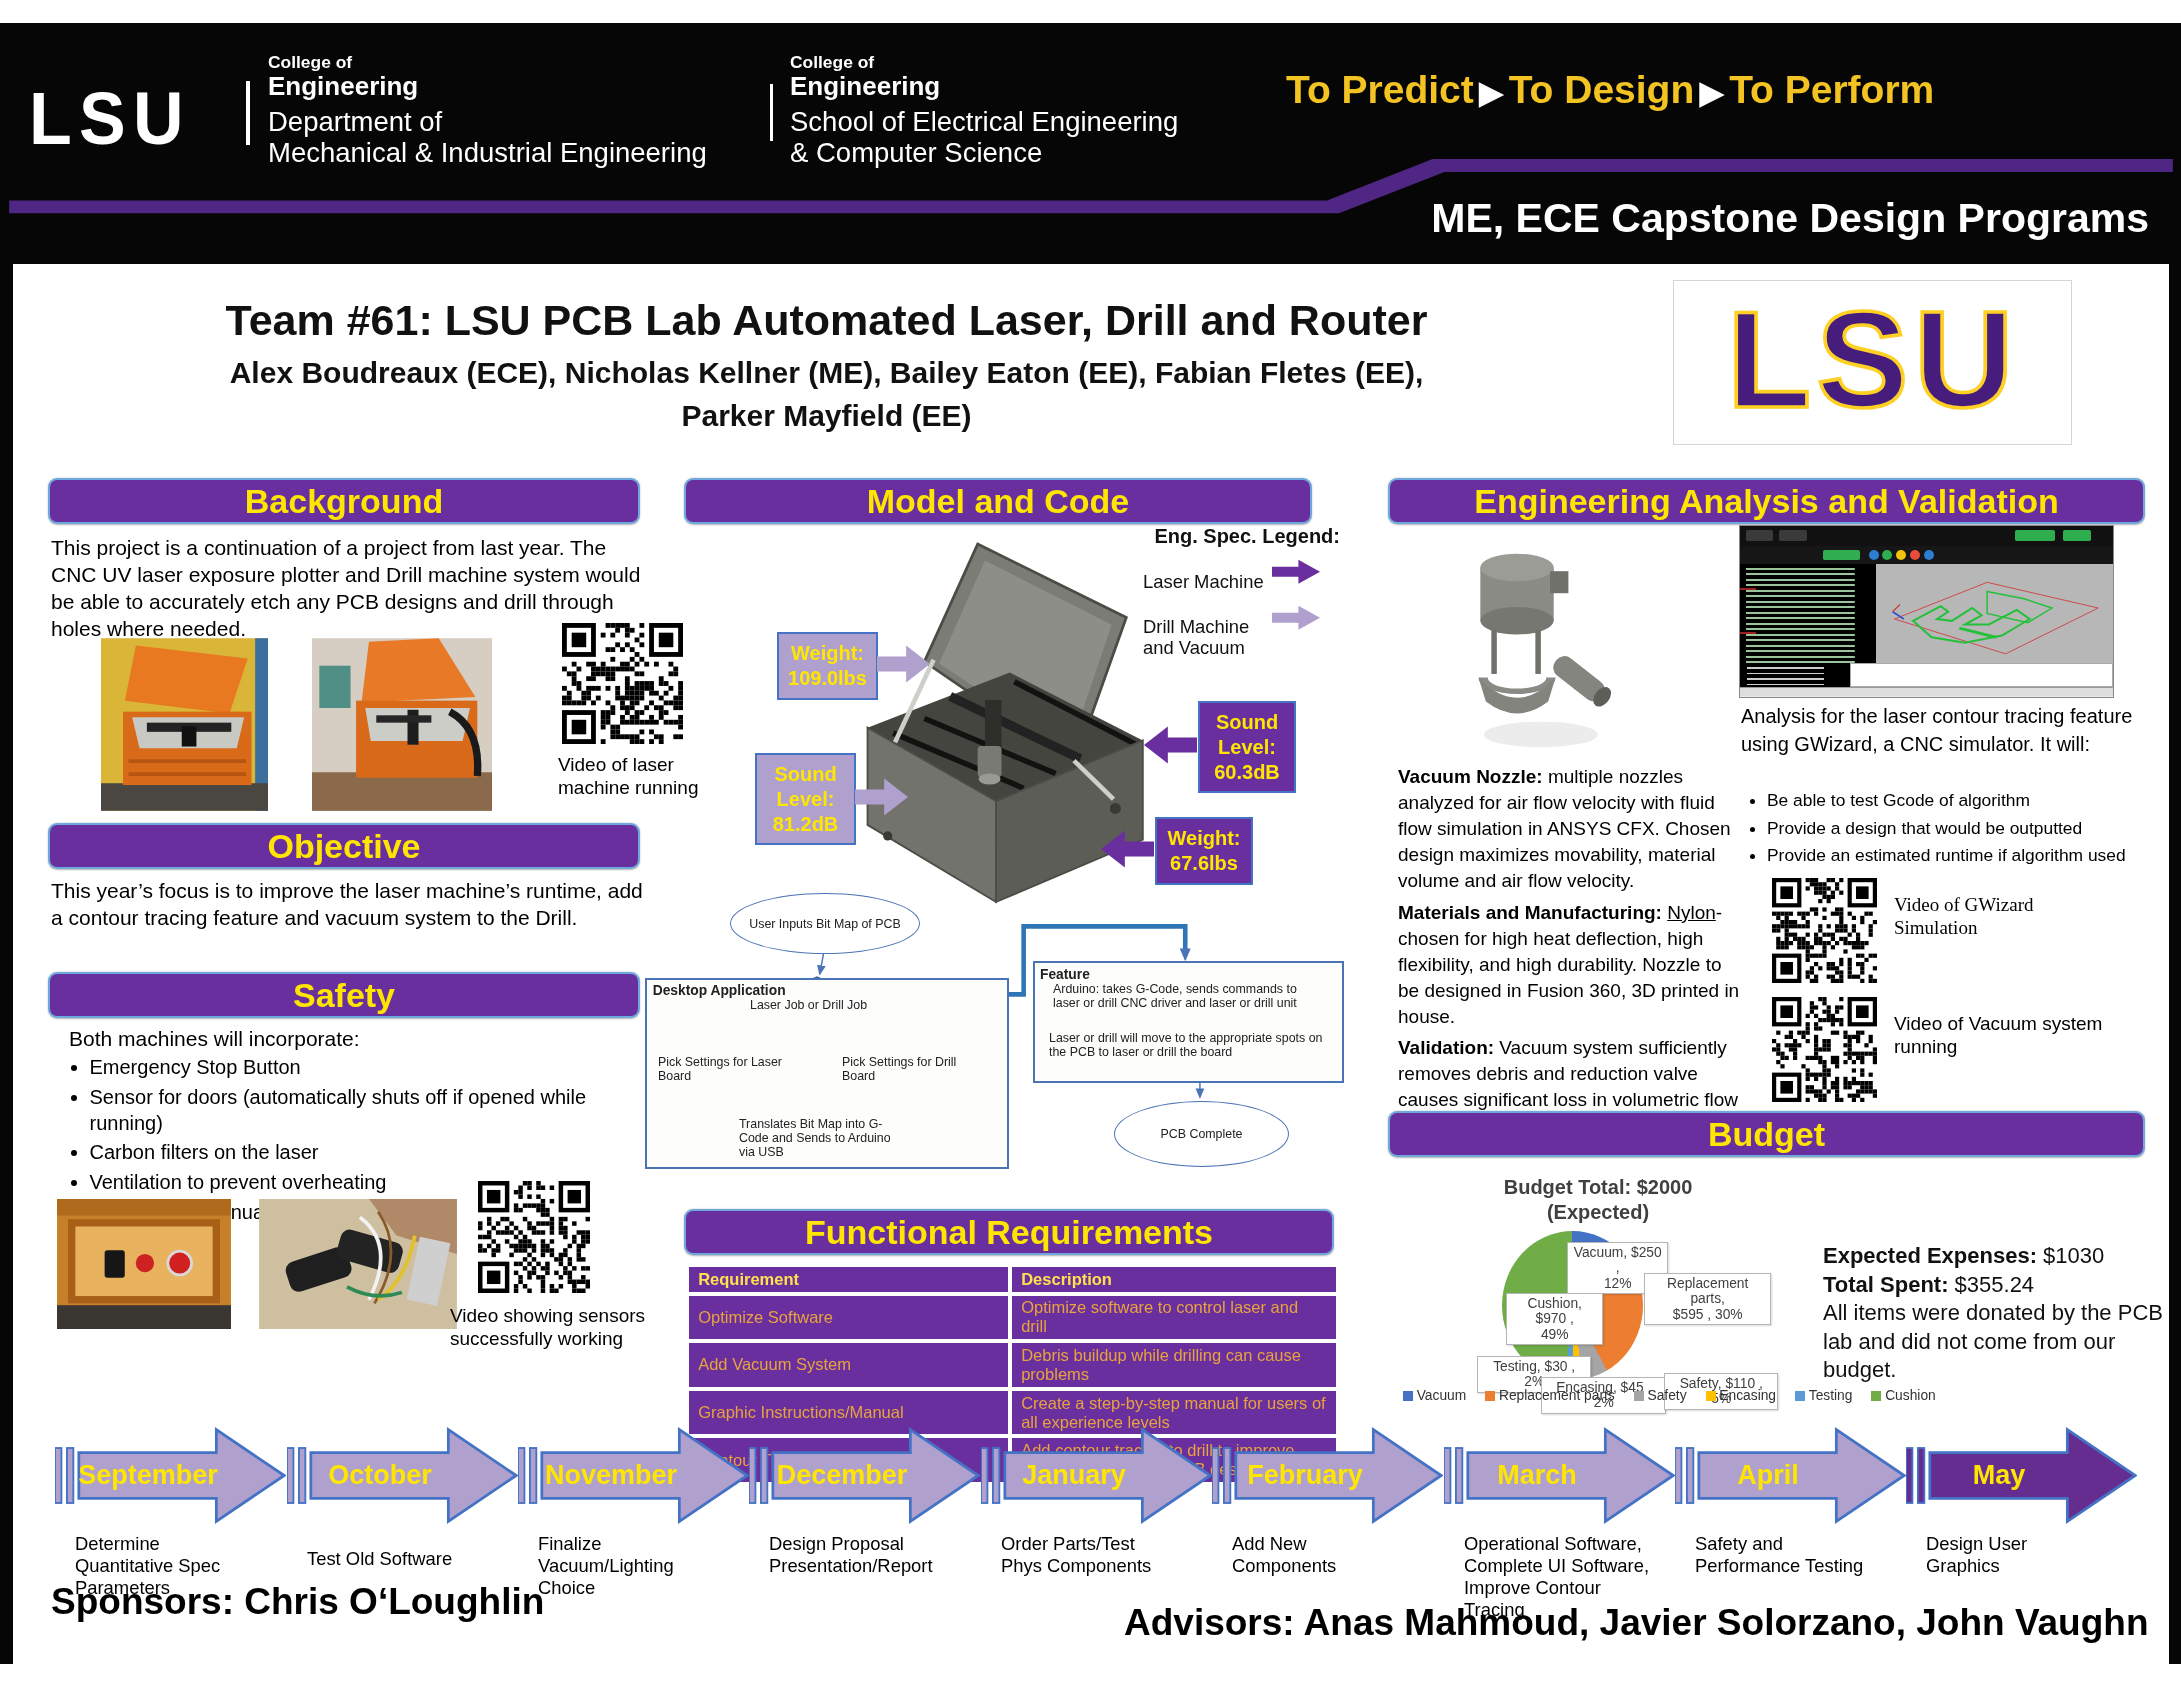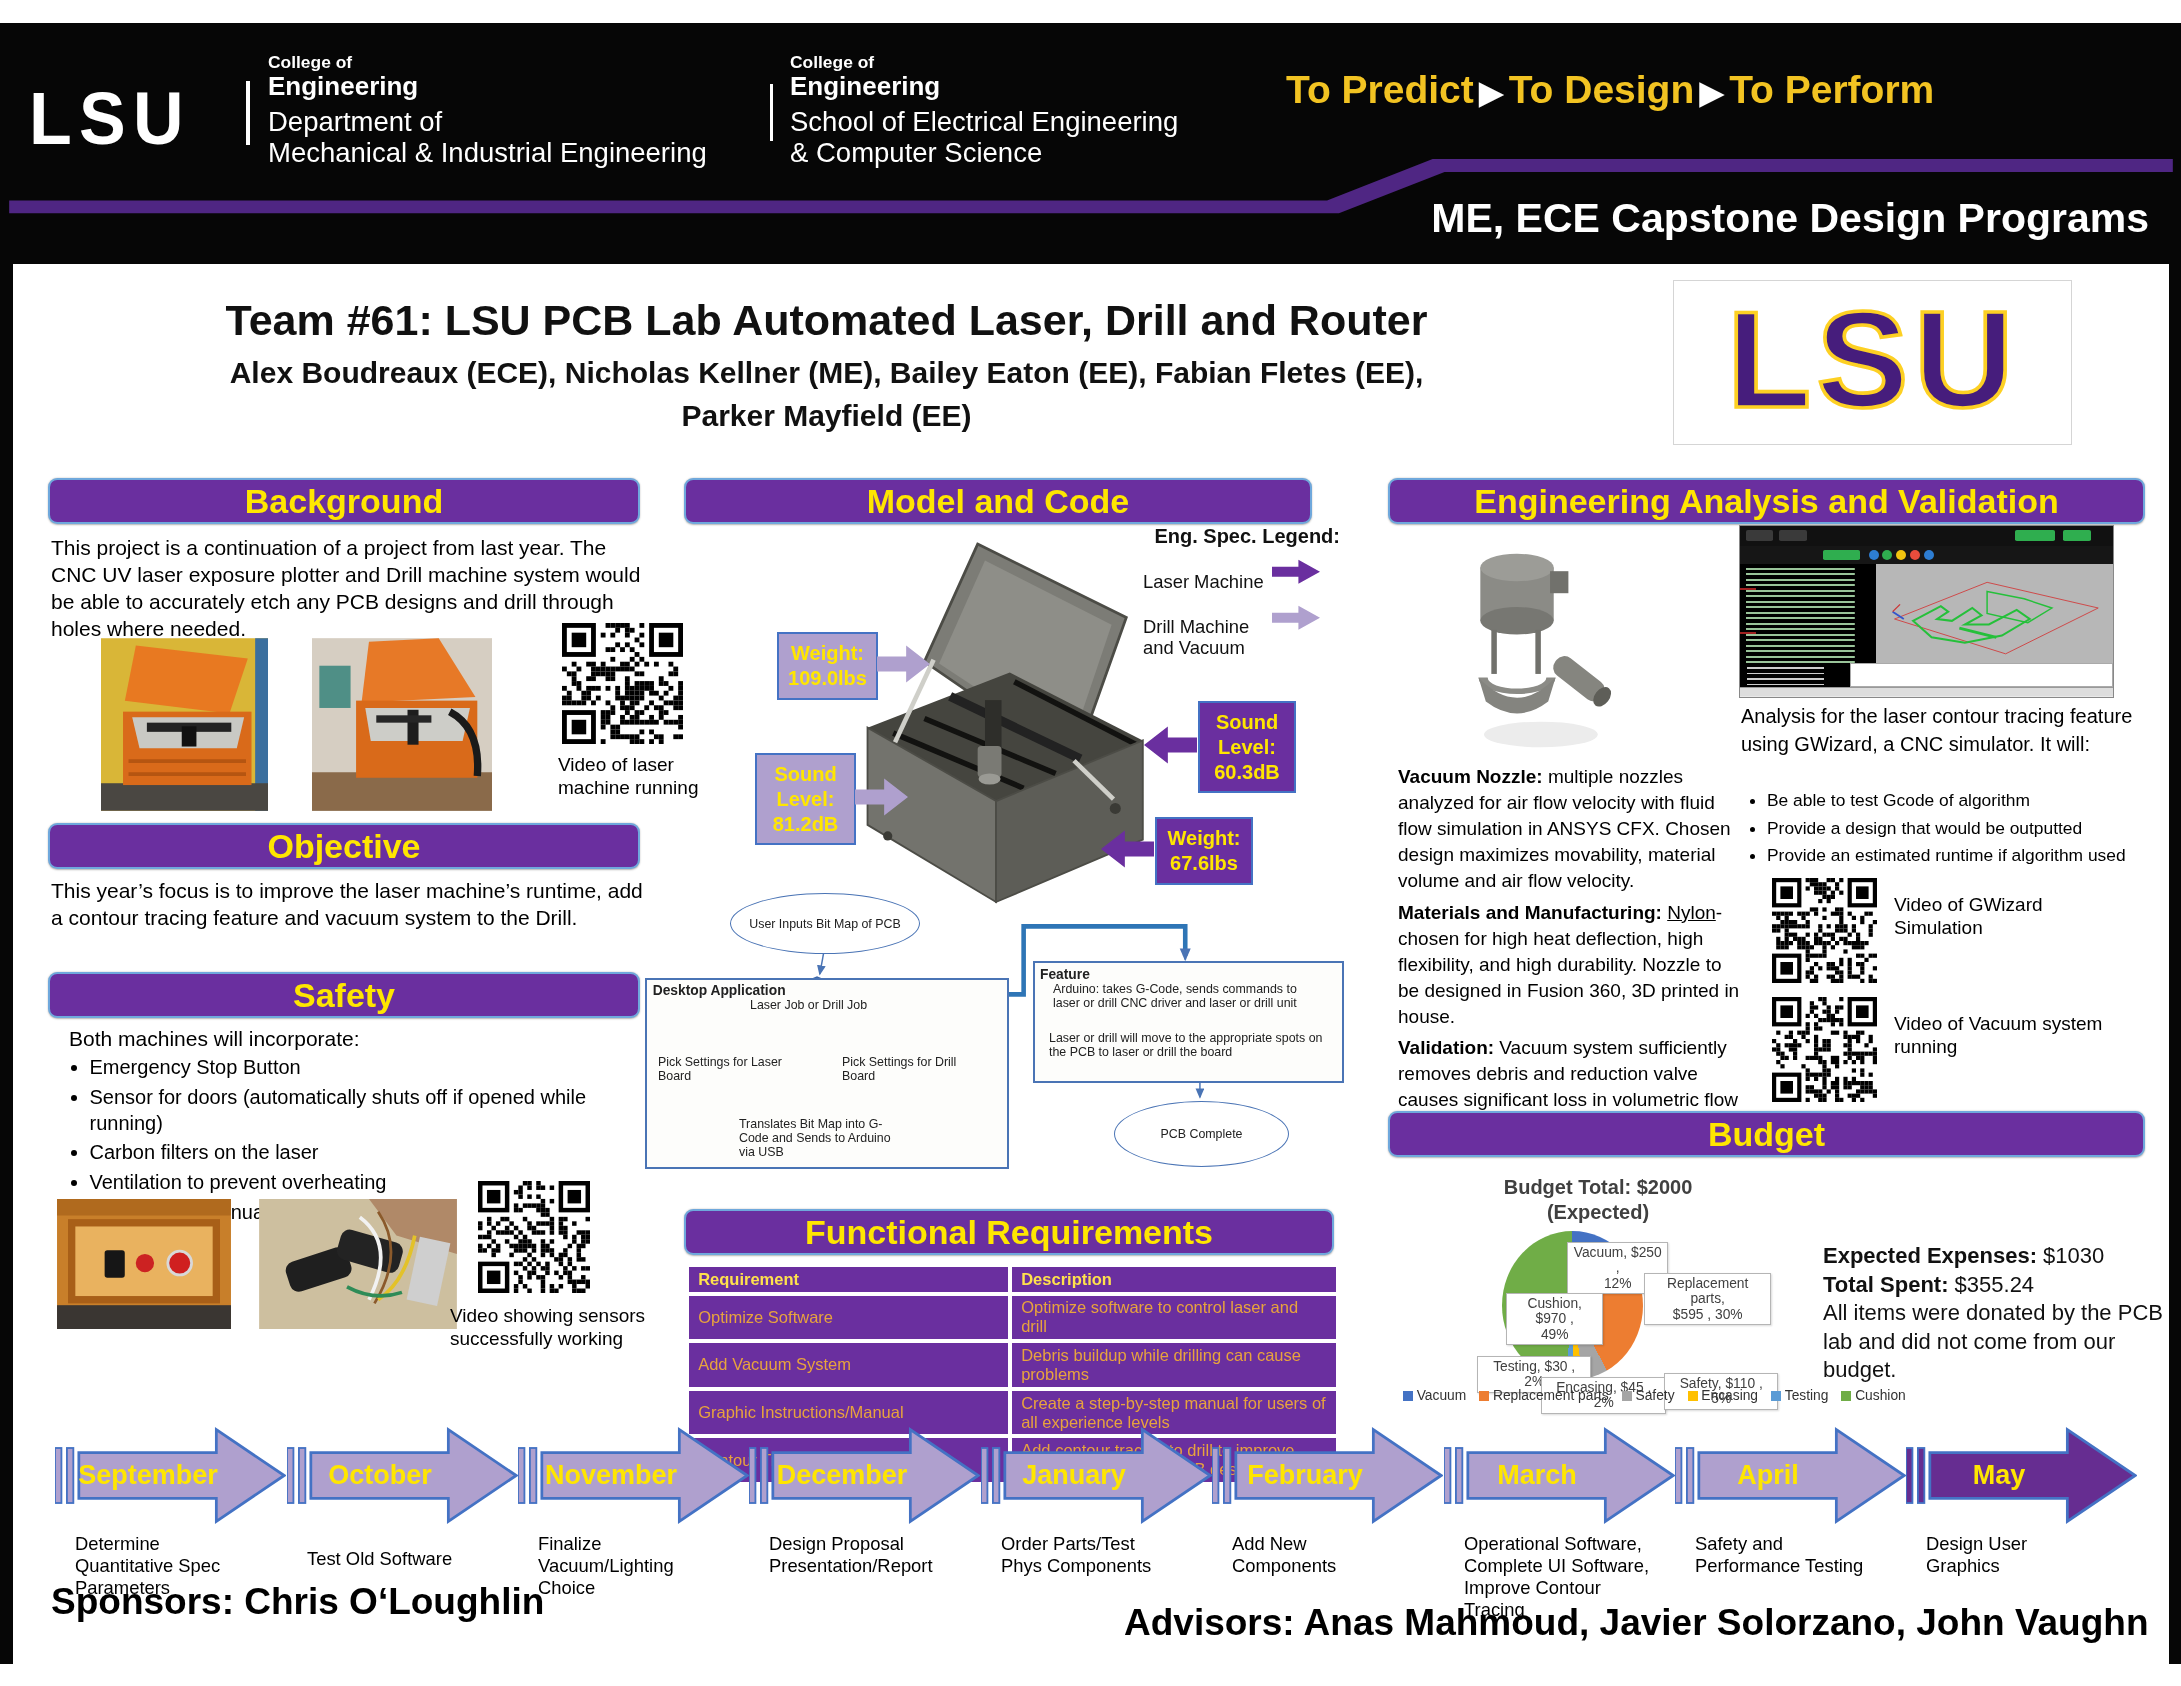--- a/index.html
+++ b/index.html
@@ -46,21 +46,21 @@
   .fc .ell{border:1.8px solid #4a74b5;border-radius:50%;display:flex;align-items:center;justify-content:center;background:#fff;}
   .fc .box{border:2.8px solid #4a74b5;background:#fdfdfb;}
   .fc .boxlabel{position:absolute;font-weight:700;font-size:13.8px;color:#222;}
   
   .fr-table{position:absolute;left:687px;top:1265px;width:651px;display:grid;grid-template-columns:323px 328px;background:#fff;}
   .fr-cell{background:#6A2F9F;border:2.8px solid #ffffff;padding:2.8px 9.2px;font-size:16.5px;line-height:19px;color:#E8A33D;display:flex;align-items:center;}
   .fr-cell.h{color:#FFE14D;font-weight:700;}
   
   .pie{position:absolute;left:1502px;top:1231px;width:141px;height:149px;border-radius:50%;}
   .pie-label{position:absolute;background:#fff;border:0.9px solid #b5b5b5;font-size:13.8px;line-height:15.6px;color:#404040;text-align:center;padding:1.8px 3.7px;box-shadow:0.9px 0.9px 1.8px rgba(0,0,0,.15);}
-  .pie-legend{position:absolute;left:1403px;top:1388px;width:441px;display:flex;gap:13px;font-size:13.8px;color:#333;white-space:nowrap;}
+  .pie-legend{position:absolute;left:1403px;top:1388px;width:441px;display:flex;gap:19px;font-size:13.8px;color:#333;white-space:nowrap;}
   .pie-legend .sw{display:inline-block;width:10px;height:10px;margin-right:3.7px;}
   .pie-legend .li{display:flex;align-items:center;}
   
   .tl-item{position:absolute;top:1425px;width:239px;height:174px;}
   .tl-item svg.arrow{position:absolute;left:0;top:0;width:231px;height:101px;}
   .tl-label{position:absolute;left:24px;top:27.5px;width:138px;height:46px;display:flex;align-items:center;justify-content:center;font-size:27px;font-weight:800;color:#FFE600;}
   .tl-cap{position:absolute;left:20px;top:108px;width:184px;font-size:18.4px;line-height:22px;color:#000;}
   .footer-text{position:absolute;font-size:37px;font-weight:800;color:#000;}
   .u{text-decoration:underline;}
   b.inl{font-weight:700;}
@@ -952,21 +952,21 @@
       <rect x="9" y="24" width="1" height="1" fill="#000"></rect>
       <rect x="10" y="24" width="1" height="1" fill="#000"></rect>
       <rect x="14" y="24" width="1" height="1" fill="#000"></rect>
       <rect x="15" y="24" width="1" height="1" fill="#000"></rect>
       <rect x="16" y="24" width="1" height="1" fill="#000"></rect>
       <rect x="21" y="24" width="1" height="1" fill="#000"></rect>
       <rect x="23" y="24" width="1" height="1" fill="#000"></rect>
       <rect x="24" y="24" width="1" height="1" fill="#000"></rect>
     </svg>
   </div>
-<div class="qr-cap" style="left:1894px;top:893px;width:211px;">Video of GWizard Simulation</div>
+<div class="qr-cap" style="left:1894px;top:893px;width:211px;font-family:Liberation Serif, serif;">Video of GWizard Simulation</div>
 <div class="qrwrap" style="left:1772px;top:997px;width:105px;height:105px;">
     <svg class="qr" viewBox="0 0 25 25">
       <rect x="0" y="0" width="25" height="25" fill="#fff"></rect>
       <rect x="0" y="0" width="7" height="7" fill="#000"></rect>
       <rect x="1" y="1" width="5" height="5" fill="#fff"></rect>
       <rect x="2" y="2" width="3" height="3" fill="#000"></rect>
       <rect x="18" y="0" width="7" height="7" fill="#000"></rect>
       <rect x="19" y="1" width="5" height="5" fill="#fff"></rect>
       <rect x="20" y="2" width="3" height="3" fill="#000"></rect>
       <rect x="0" y="18" width="7" height="7" fill="#000"></rect>

